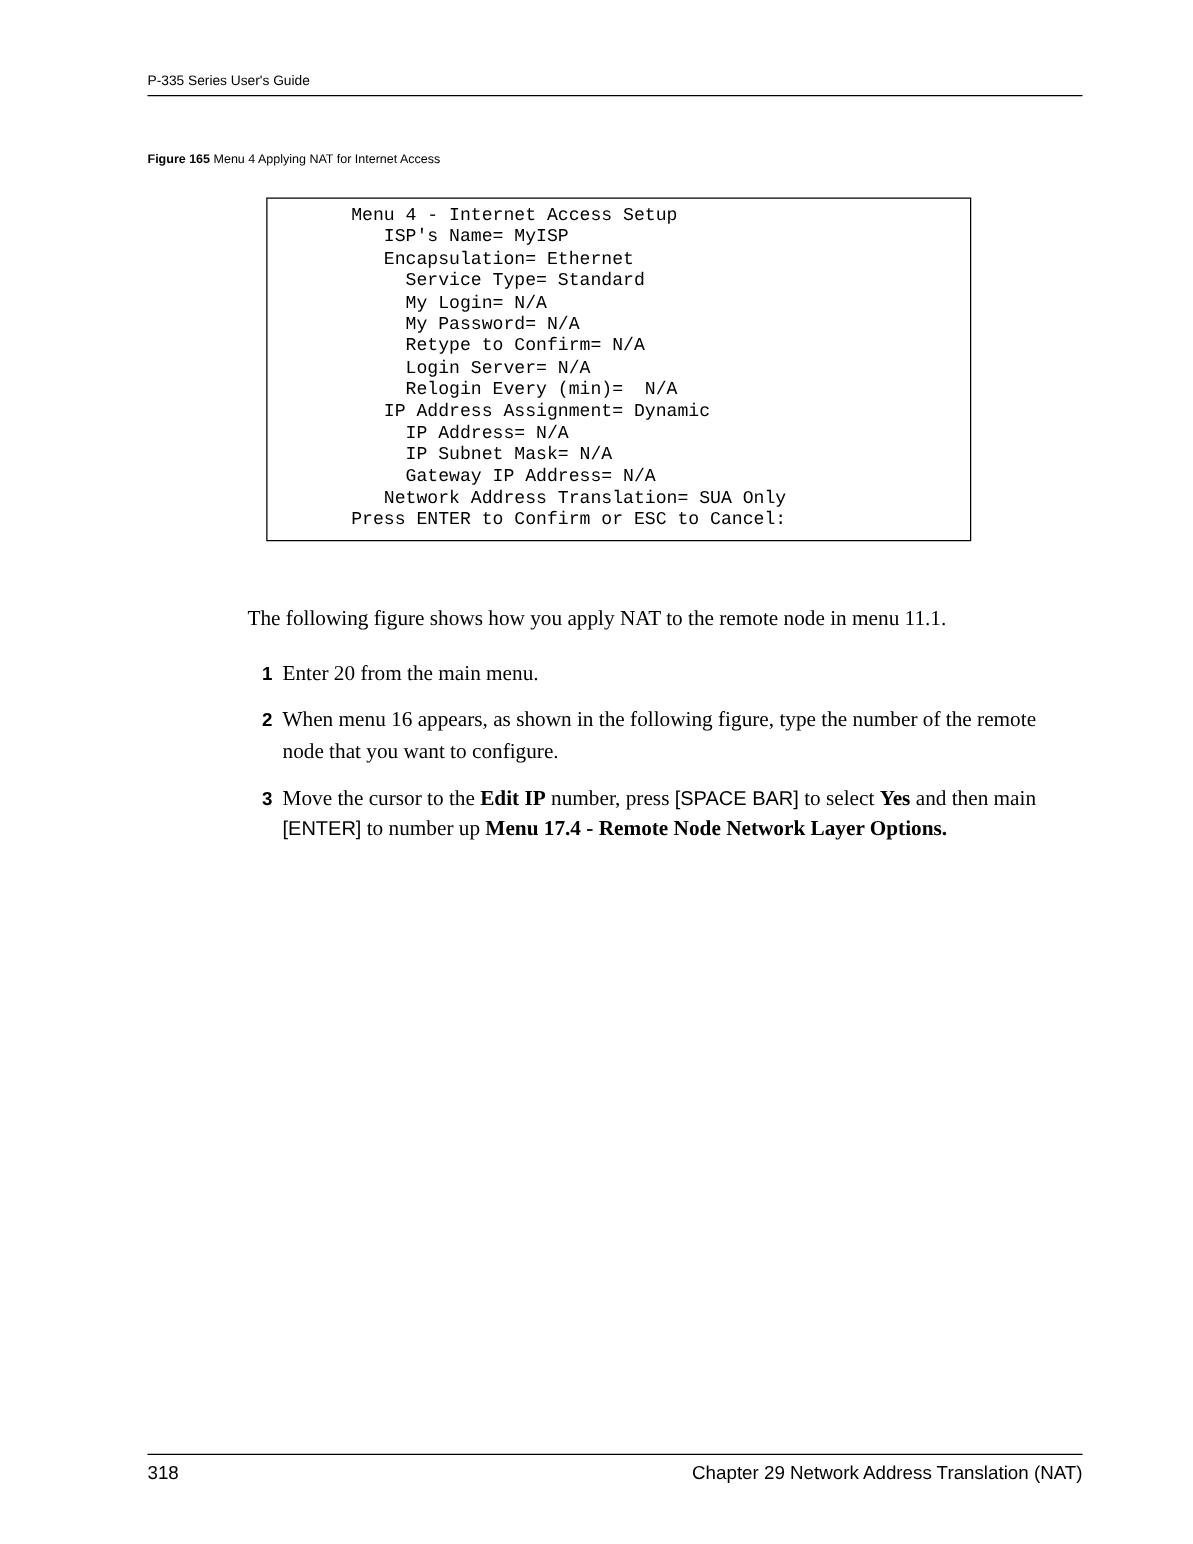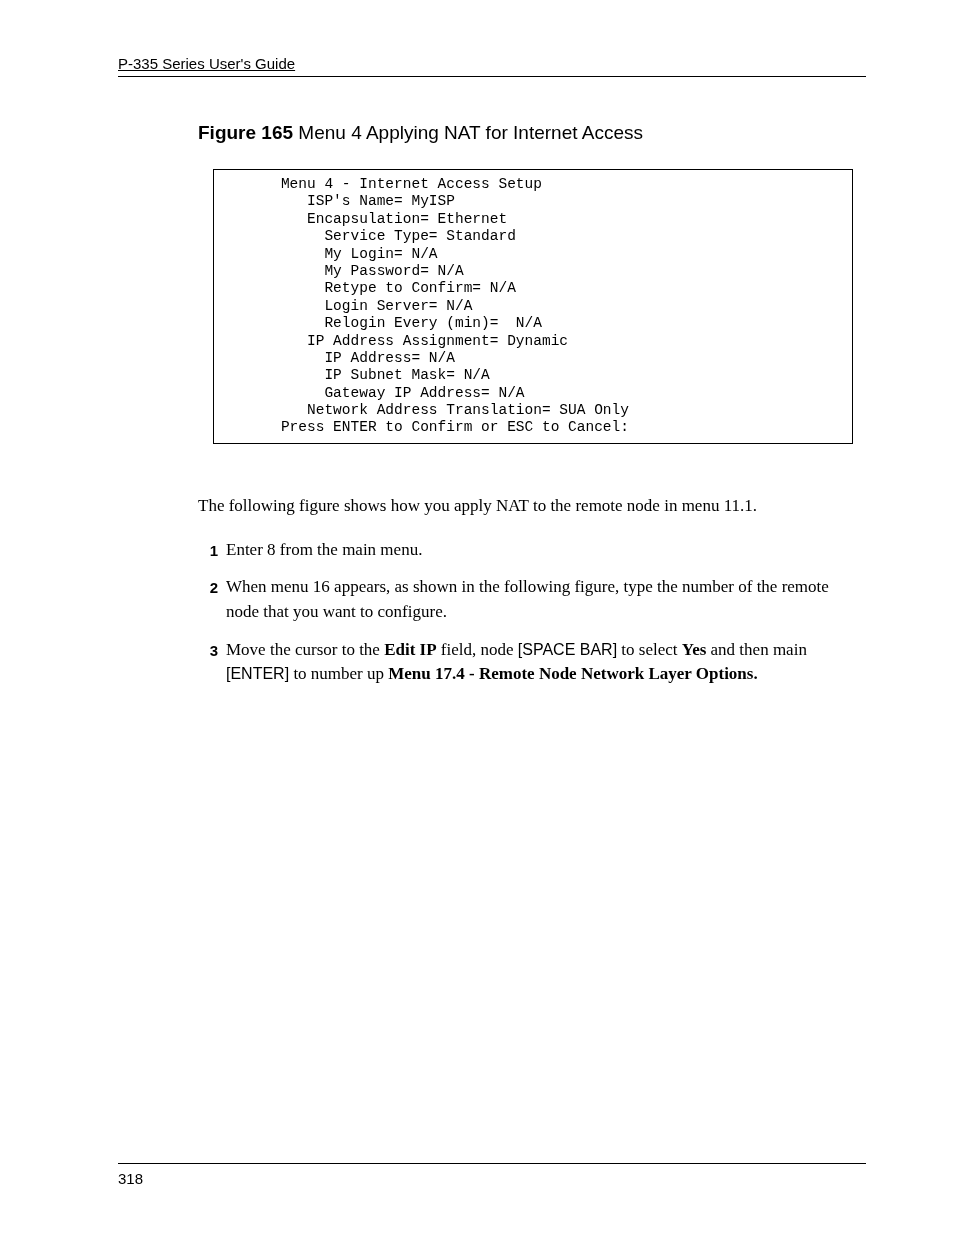--- a/index.html
+++ b/index.html
@@ -17,38 +17,36 @@
       position: relative;
       padding: 55px 88px 0 118px;
     }
     .header-bar {
       border-bottom: 1.5px solid #000;
       padding-bottom: 3px;
       margin-bottom: 45px;
     }
     .header-text {
       font-family: Arial, Helvetica, sans-serif;
-      font-size: 15px;
+      font-size: 11px;
       color: #000;
-      text-decoration: underline;
     }
     .figure-caption {
       font-family: Arial, Helvetica, sans-serif;
-      font-size: 19px;
-      margin-left: 80px;
+      font-size: 10px;
       margin-bottom: 25px;
     }
     .figure-caption .bold {
       font-weight: bold;
     }
     .code-box {
       border: 1px solid #000;
       margin-left: 95px;
       margin-right: 0;
-      width: 640px;
+      width: 564px;
       padding: 6px 6px 6px 6px;
       font-family: "Courier New", Courier, monospace;
       font-size: 14.5px;
       line-height: 1.2;
       white-space: pre;
       margin-bottom: 50px;
     }
     .body-para {
       margin-left: 80px;
       font-size: 17px;
@@ -126,32 +124,33 @@
             Gateway IP Address= N/A
           Network Address Translation= SUA Only
        Press ENTER to Confirm or ESC to Cancel:</div>
 
 <p class="body-para">The following figure shows how you apply NAT to the remote node in menu 11.1.</p>
 
 <div class="steps">
 
   <div class="step">
     <div class="step-num">1</div>
-    <div class="step-text">Enter 8 from the main menu.</div>
+    <div class="step-text">Enter 20 from the main menu.</div>
   </div>
 
   <div class="step">
     <div class="step-num">2</div>
     <div class="step-text">When menu 16 appears, as shown in the following figure, type the number of the remote node that you want to configure.</div>
   </div>
 
   <div class="step">
     <div class="step-num">3</div>
     <div class="step-text">
-      <span>Move the cursor to the </span><span class="bold">Edit IP</span><span> field, node </span><span class="sans">[SPACE BAR]</span><span> to select </span><span class="bold">Yes</span><span> and then main </span><span class="sans">[ENTER]</span><span> to number up </span><span class="bold">Menu 17.4 - Remote Node Network Layer Options.</span>
+      <span>Move the cursor to the </span><span class="bold">Edit IP</span><span> number, press </span><span class="sans">[SPACE BAR]</span><span> to select </span><span class="bold">Yes</span><span> and then main </span><span class="sans">[ENTER]</span><span> to number up </span><span class="bold">Menu 17.4 - Remote Node Network Layer Options.</span>
     </div>
   </div>
 
 </div>
 
 <div class="footer">
   <span>318</span>
+  <span>Chapter 29 Network Address Translation (NAT)</span>
 </div>
 
 </body></html>

